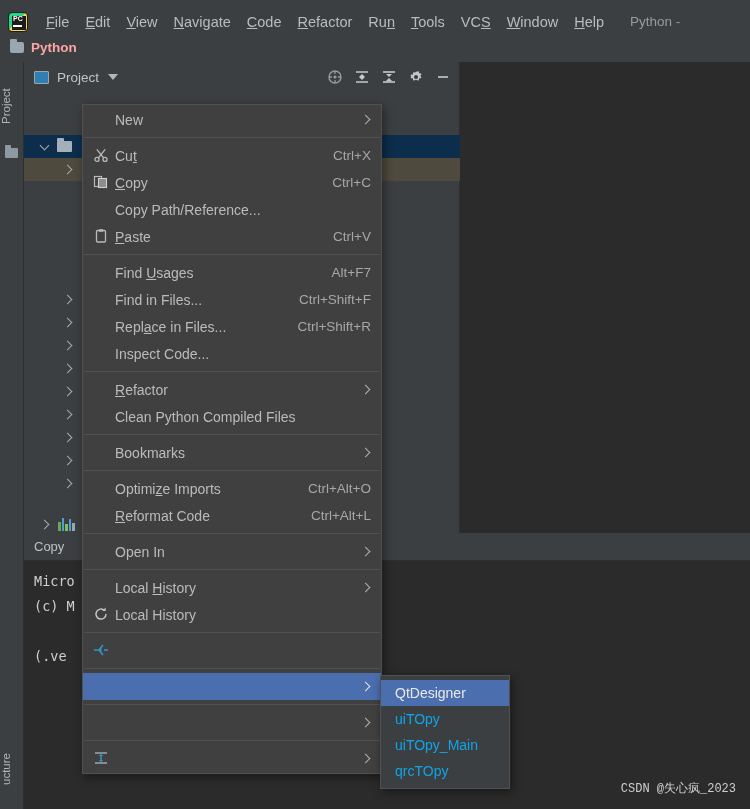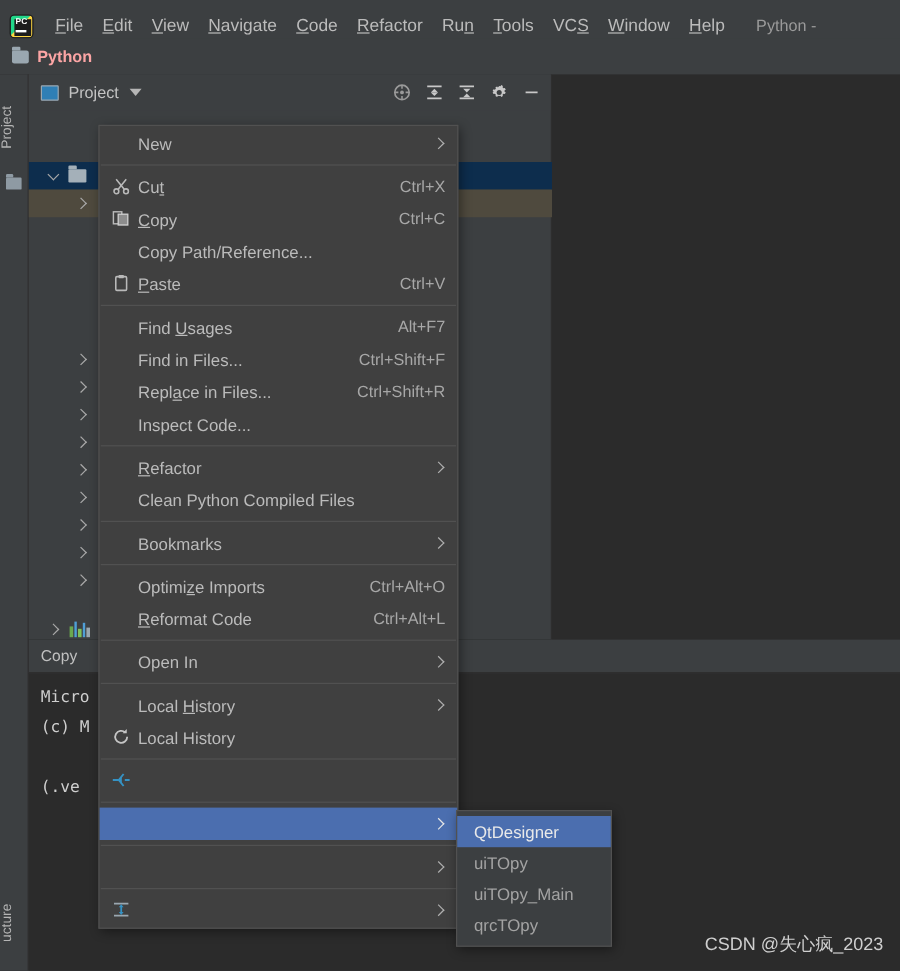--- a/index.html
+++ b/index.html
@@ -141,21 +141,21 @@
     padding-left: 10px; border-bottom: 1px solid #2e2e2e;
   }
   .term-tab { color: #c0c0c0; font-size: 13px; }
   .term-body {
     padding: 8px 0 0 10px; color: #cfcfcf; font-size: 13.5px;
     font-family: "DejaVu Sans Mono", "Liberation Mono", monospace; line-height: 25px;
     white-space: pre;
   }
   .watermark {
     position: absolute; right: 14px; bottom: 12px; color: #cfcfcf;
-    font-size: 15px; font-family: Liberation Sans, sans-serif;
+    font-size: 12px; font-family: Liberation Mono, monospace;
   }
 
   
   .ctxmenu {
     position: absolute; left: 82px; top: 104px; width: 300px;
     background: #404040; border: 1px solid #515151;
     box-shadow: 2px 3px 9px rgba(0,0,0,.45); padding: 1px 0;
     z-index: 50;
   }
   .mi {
@@ -179,21 +179,21 @@
   .sep { height: 1px; background: #515151; margin: 4px 1px; }
 
   
   .submenu {
     position: absolute; left: 380px; top: 675px; width: 130px;
     background: #3c3f41; border: 1px solid #515151;
     box-shadow: 2px 3px 9px rgba(0,0,0,.45); padding: 4px 0; z-index: 60;
   }
   .smi {
     height: 26px; display: flex; align-items: center; padding-left: 14px;
-    color: #a3a3a3; font-size: 14px; cursor: default; white-space: nowrap;
+    color: #0ea5e9; font-size: 14px; cursor: default; white-space: nowrap;
   }
   .smi.active { background: #4b6eaf; color: #e9e9e9; text-align: center; }
 </style>
 </head>
 <body>
 
 <div id="root">
 
   <div class="menubar">
     <div class="app-logo">

